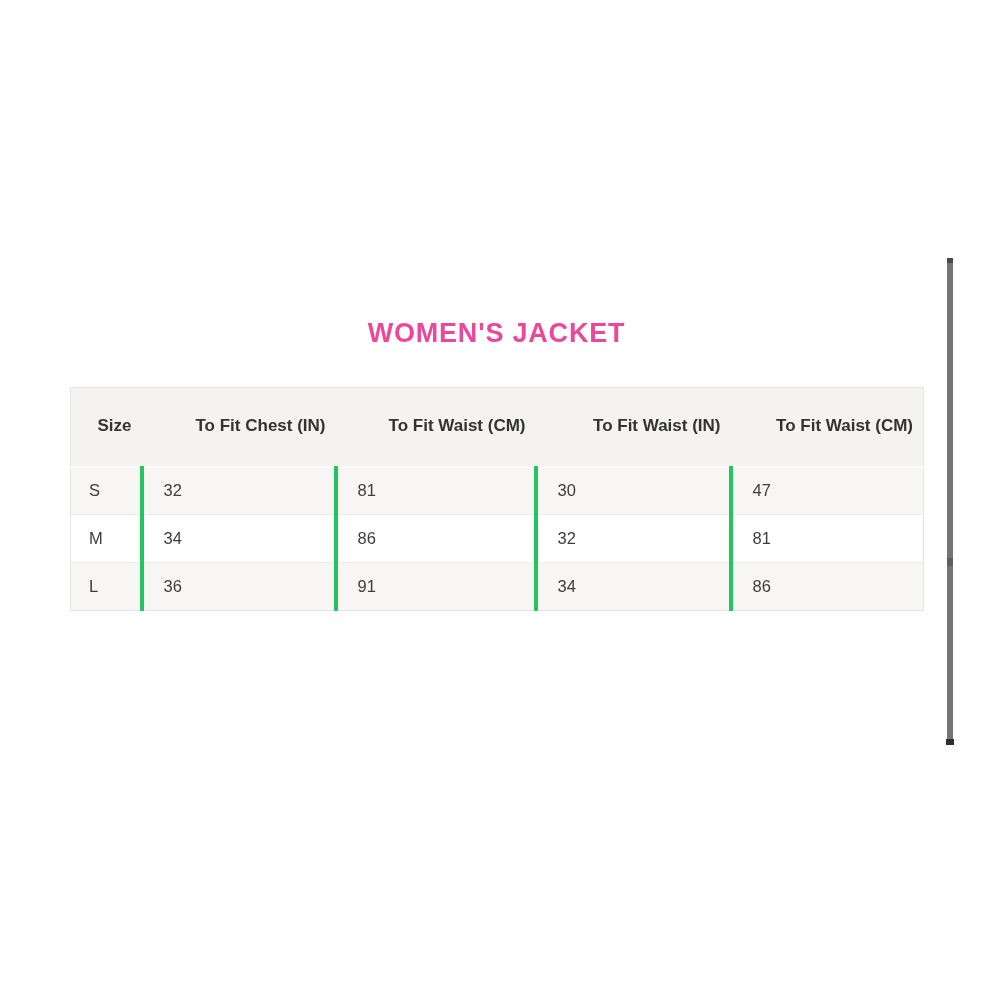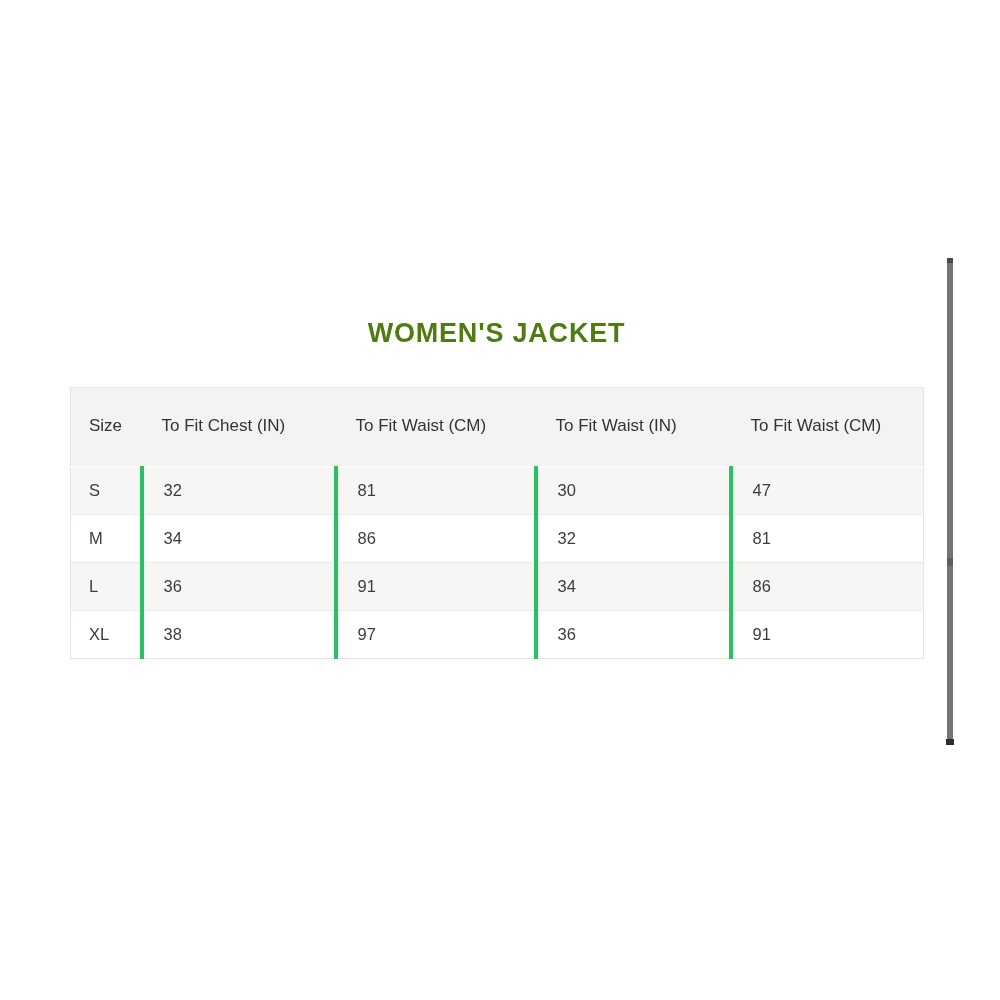--- a/index.html
+++ b/index.html
@@ -5,21 +5,21 @@
   * { margin: 0; padding: 0; box-sizing: border-box; }
   html, body { width: 1000px; height: 1000px; background: #ffffff; overflow: hidden; }
   body { font-family: "Liberation Sans", "DejaVu Sans", sans-serif; position: relative; }
 
   .page-title {
     position: absolute;
     left: 70px; top: 318px; width: 853px;
     text-align: center;
     font-size: 27px;
     font-weight: bold;
-    color: #4d7c0f;
+    color: #ec4899;
     letter-spacing: 0.8px;
   }
 
   .size-table {
     position: absolute;
     left: 70px; top: 387px; width: 853px;
     border-collapse: collapse;
     table-layout: fixed;
     border: 1px solid #e7e5e3;
     font-size: 16.5px;
@@ -27,24 +27,24 @@
   }
   .size-table col.c0 { width: 71px; }
   .size-table col.c1 { width: 194px; }
   .size-table col.c2 { width: 200px; }
   .size-table col.c3 { width: 195px; }
   .size-table col.c4 { width: 193px; }
 
   .size-table thead th {
     background: #f4f3f1;
     height: 79px;
-    text-align: left;
+    text-align: right;
     vertical-align: middle;
     font-size: 17px;
-    font-weight: normal;
+    font-weight: bold;
     color: #333333;
     line-height: 1.45;
     padding: 8px 10px 8px 20px;
     border-bottom: 2px solid #fbfbfa;
   }
   .size-table thead th:first-child { padding-left: 18px; }
 
   .size-table tbody td {
     height: 48px;
     vertical-align: middle;
@@ -113,27 +113,20 @@
       <td>32</td>
       <td>81</td>
     </tr>
     <tr>
       <td>L</td>
       <td>36</td>
       <td>91</td>
       <td>34</td>
       <td>86</td>
     </tr>
-    <tr>
-      <td>XL</td>
-      <td>38</td>
-      <td>97</td>
-      <td>36</td>
-      <td>91</td>
-    </tr>
   </tbody>
 </table>
 
 <div class="scrollbar-track">
   <div class="cap-top"></div>
   <div class="notch"></div>
   <div class="cap-bottom"></div>
 </div>
 
 </body></html>

